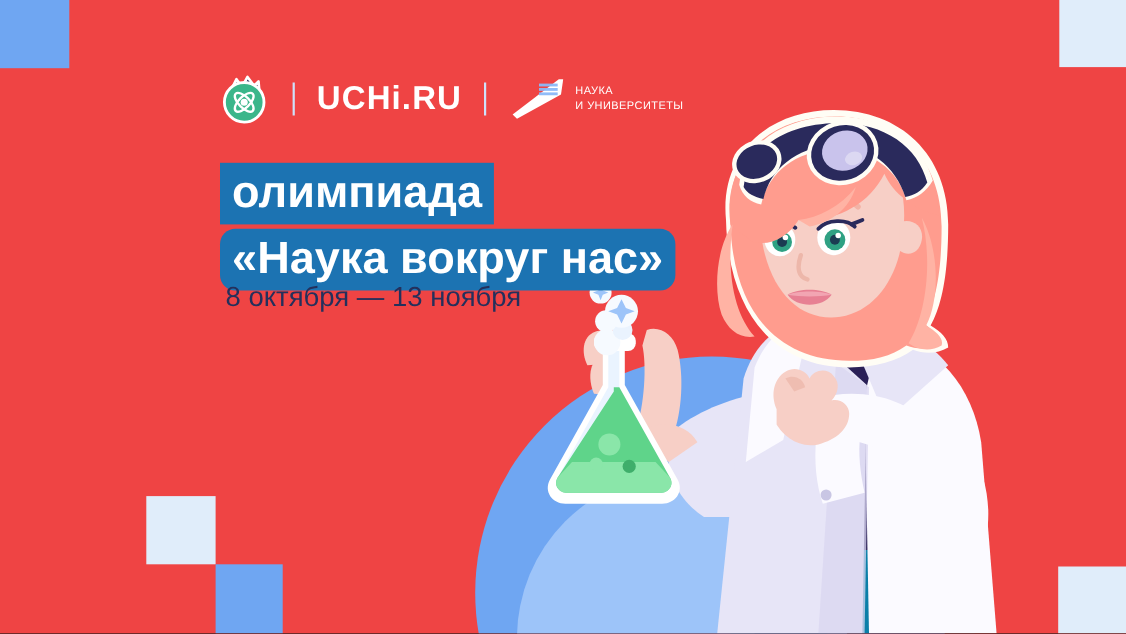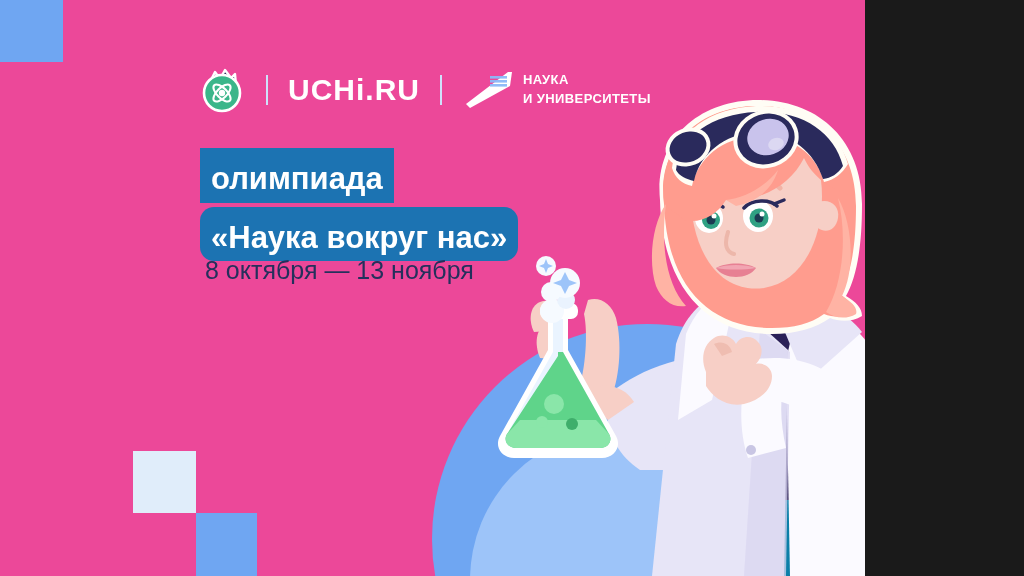--- a/index.html
+++ b/index.html
@@ -3,24 +3,24 @@
 <meta charset="utf-8">
 <title>Uchi.ru Olympiad Banner</title>
 <style>
   html, body {
     margin: 0;
     padding: 0;
     background: #1a1a1a;
   }
   #banner {
     position: relative;
-    width: 865px;
+    width: 1024px;
     height: 576px;
     overflow: hidden;
-    background: #ec4899;
+    background: #ef4444;
     font-family: "Liberation Sans", sans-serif;
     user-select: none;
   }
 
   
   .bg-sq { position: absolute; }
   #sq-tl   { left: 0;    top: 0;    width: 63px;  height: 62px;  background: #6FA6F2; }
   #sq-tr   { left: 963px;top: 0;    width: 61px;  height: 61px;  background: #E0EDFA; }
   #sq-bl-light { left: 133px; top: 451px; width: 63px; height: 62px; background: #E0EDFA; }
   #sq-bl-dark  { left: 196px; top: 513px; width: 61px; height: 63px; background: #6FA6F2; }
@@ -76,37 +76,37 @@
     height: 44px;
   }
   #np-flag {
     position: relative;
     width: 52px; height: 40px;
     flex: 0 0 auto;
   }
   #np-text {
     margin-left: 9px;
     color: #ffffff;
-    font-size: 13px;
-    font-weight: bold;
+    font-size: 10px;
+    font-weight: normal;
     line-height: 1.45;
     letter-spacing: 0.4px;
     white-space: nowrap;
   }
 
   
   #headline { position: absolute; left: 200px; top: 148px; }
   .hl-line {
     display: inline-block;
     background: #1C73B2;
     color: #ffffff;
-    font-size: 31px;
+    font-size: 41px;
     font-weight: bold;
     line-height: 1.12;
-    padding: 14px 11px 6px 11px;
+    padding: 4px 11px 6px 11px;
     white-space: nowrap;
   }
   #hl-2 { margin-top: 4px; border-radius: 14px; }
   #date-line {
     position: absolute;
     left: 205px; top: 256px;
     color: #24305C;
     font-size: 25px;
     white-space: nowrap;
   }

